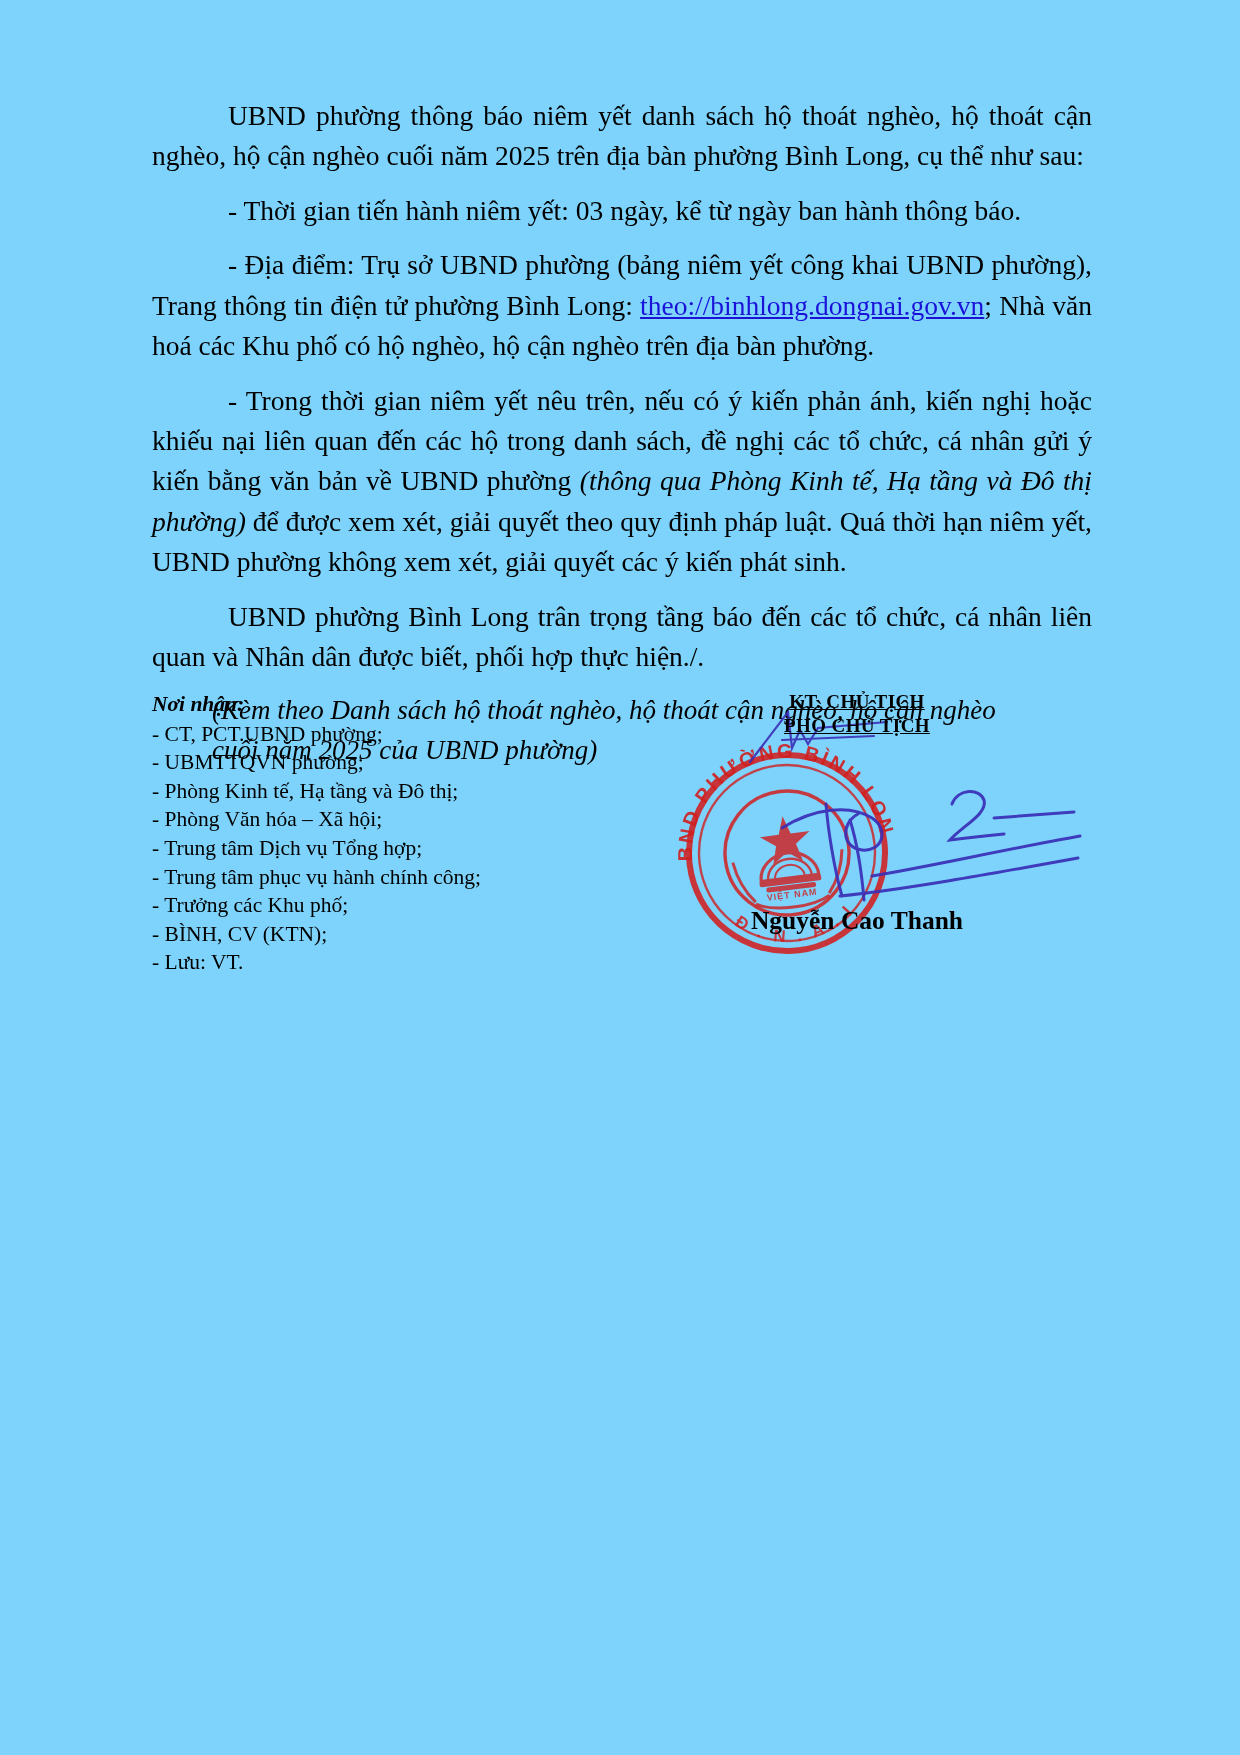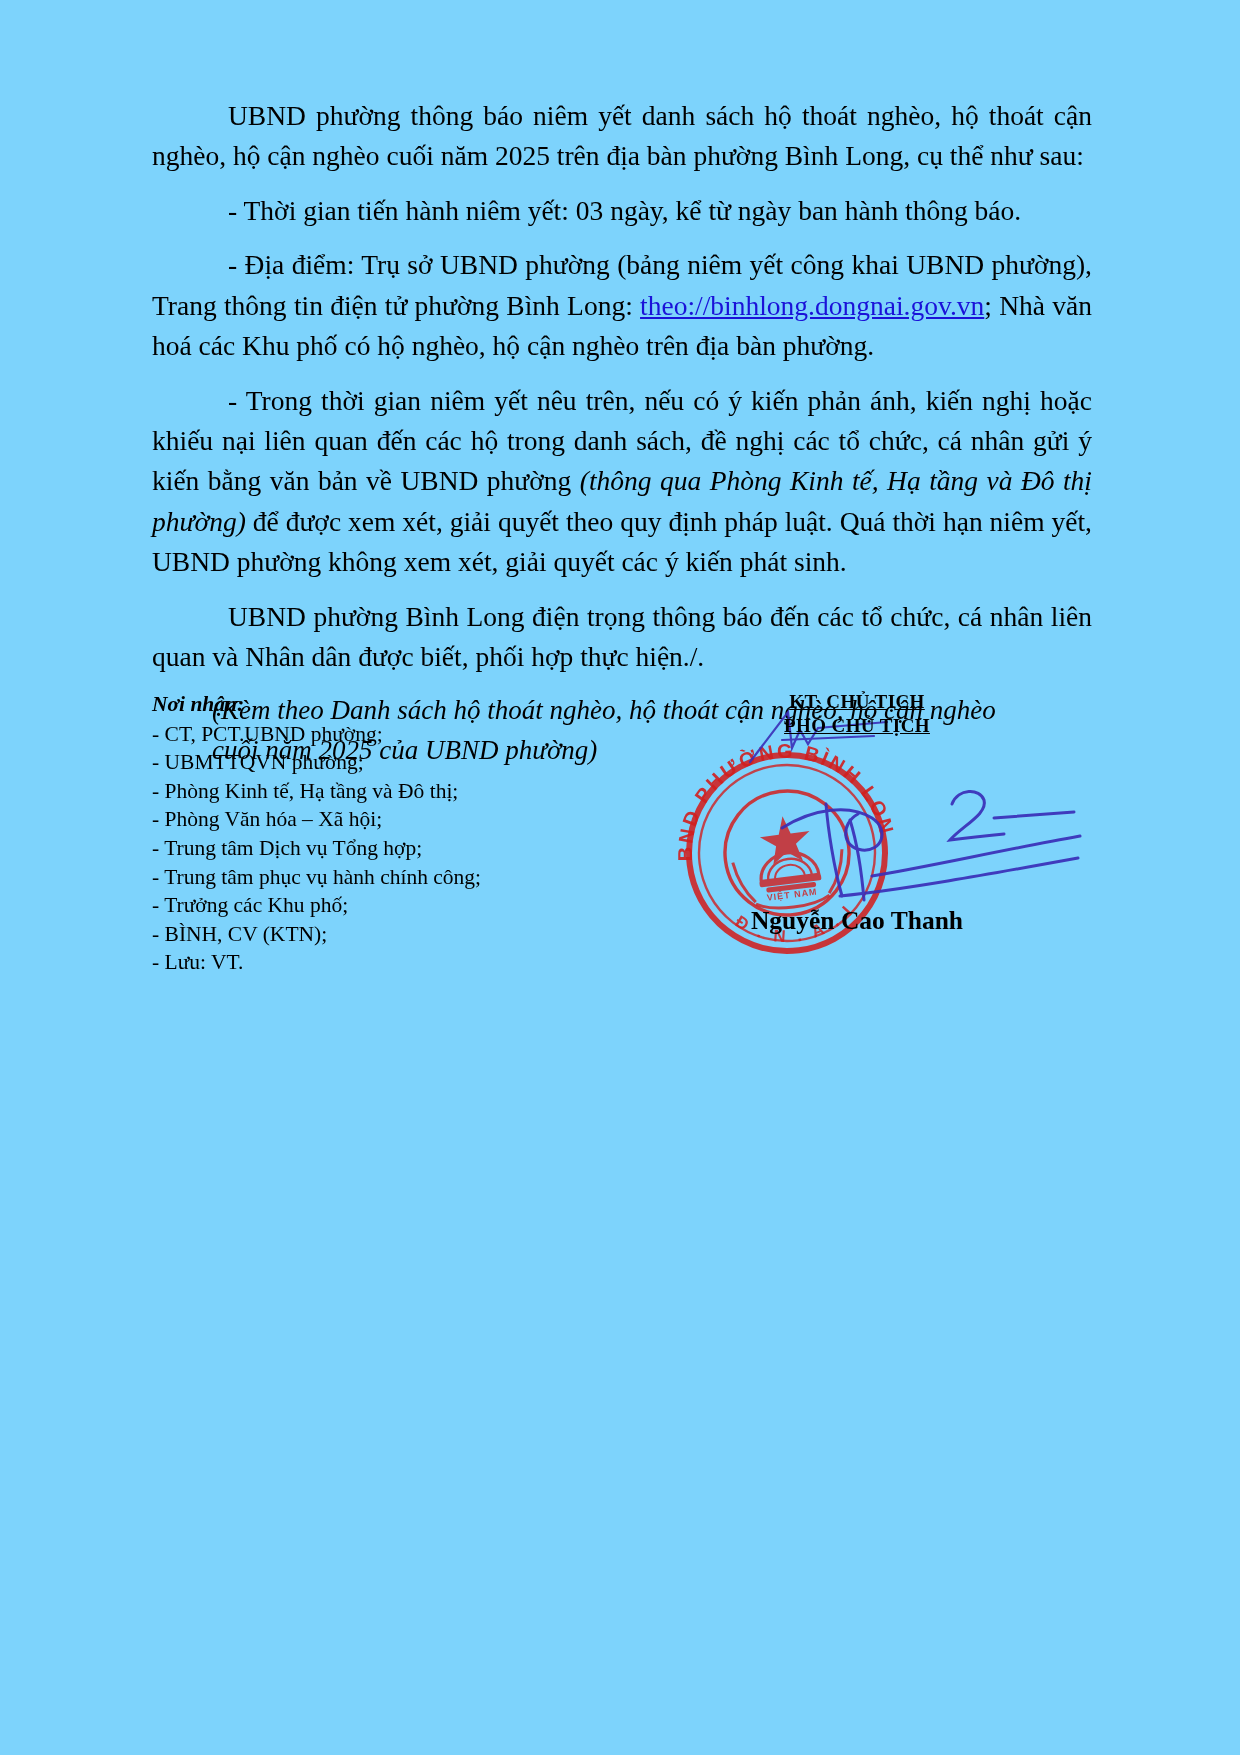--- a/index.html
+++ b/index.html
@@ -131,21 +131,21 @@
   <div class="content">
 
     <p class="body-par">UBND phường thông báo niêm yết danh sách hộ thoát nghèo, hộ thoát cận nghèo, hộ cận nghèo cuối năm 2025 trên địa bàn phường Bình Long, cụ thể như sau:</p>
 
     <p class="body-par">- Thời gian tiến hành niêm yết: 03 ngày, kể từ ngày ban hành thông báo.</p>
 
     <p class="body-par"><span>- Địa điểm: Trụ sở UBND phường (bảng niêm yết công khai UBND phường), Trang thông tin điện tử phường Bình Long: </span><span class="link">theo://binhlong.dongnai.gov.vn</span><span>; Nhà văn hoá các Khu phố có hộ nghèo, hộ cận nghèo trên địa bàn phường.</span></p>
 
     <p class="body-par"><span>- Trong thời gian niêm yết nêu trên, nếu có ý kiến phản ánh, kiến nghị hoặc khiếu nại liên quan đến các hộ trong danh sách, đề nghị các tổ chức, cá nhân gửi ý kiến bằng văn bản về UBND phường </span><span class="ital">(thông qua Phòng Kinh tế, Hạ tầng và Đô thị phường)</span><span> để được xem xét, giải quyết theo quy định pháp luật. Quá thời hạn niêm yết, UBND phường không xem xét, giải quyết các ý kiến phát sinh.</span></p>
 
-    <p class="body-par">UBND phường Bình Long điện trọng thông báo đến các tổ chức, cá nhân liên quan và Nhân dân được biết, phối hợp thực hiện./.</p>
+    <p class="body-par">UBND phường Bình Long trân trọng tầng báo đến các tổ chức, cá nhân liên quan và Nhân dân được biết, phối hợp thực hiện./.</p>
 
     <p class="attach-note">(Kèm theo Danh sách hộ thoát nghèo, hộ thoát cận nghèo, hộ cận nghèo cuối năm 2025 của UBND phường)</p>
 
   </div>
 
   <div class="bottom">
 
     <div class="recipients">
       <div class="recipients-title">Nơi nhận:</div>
       <ul class="recipients-list">

